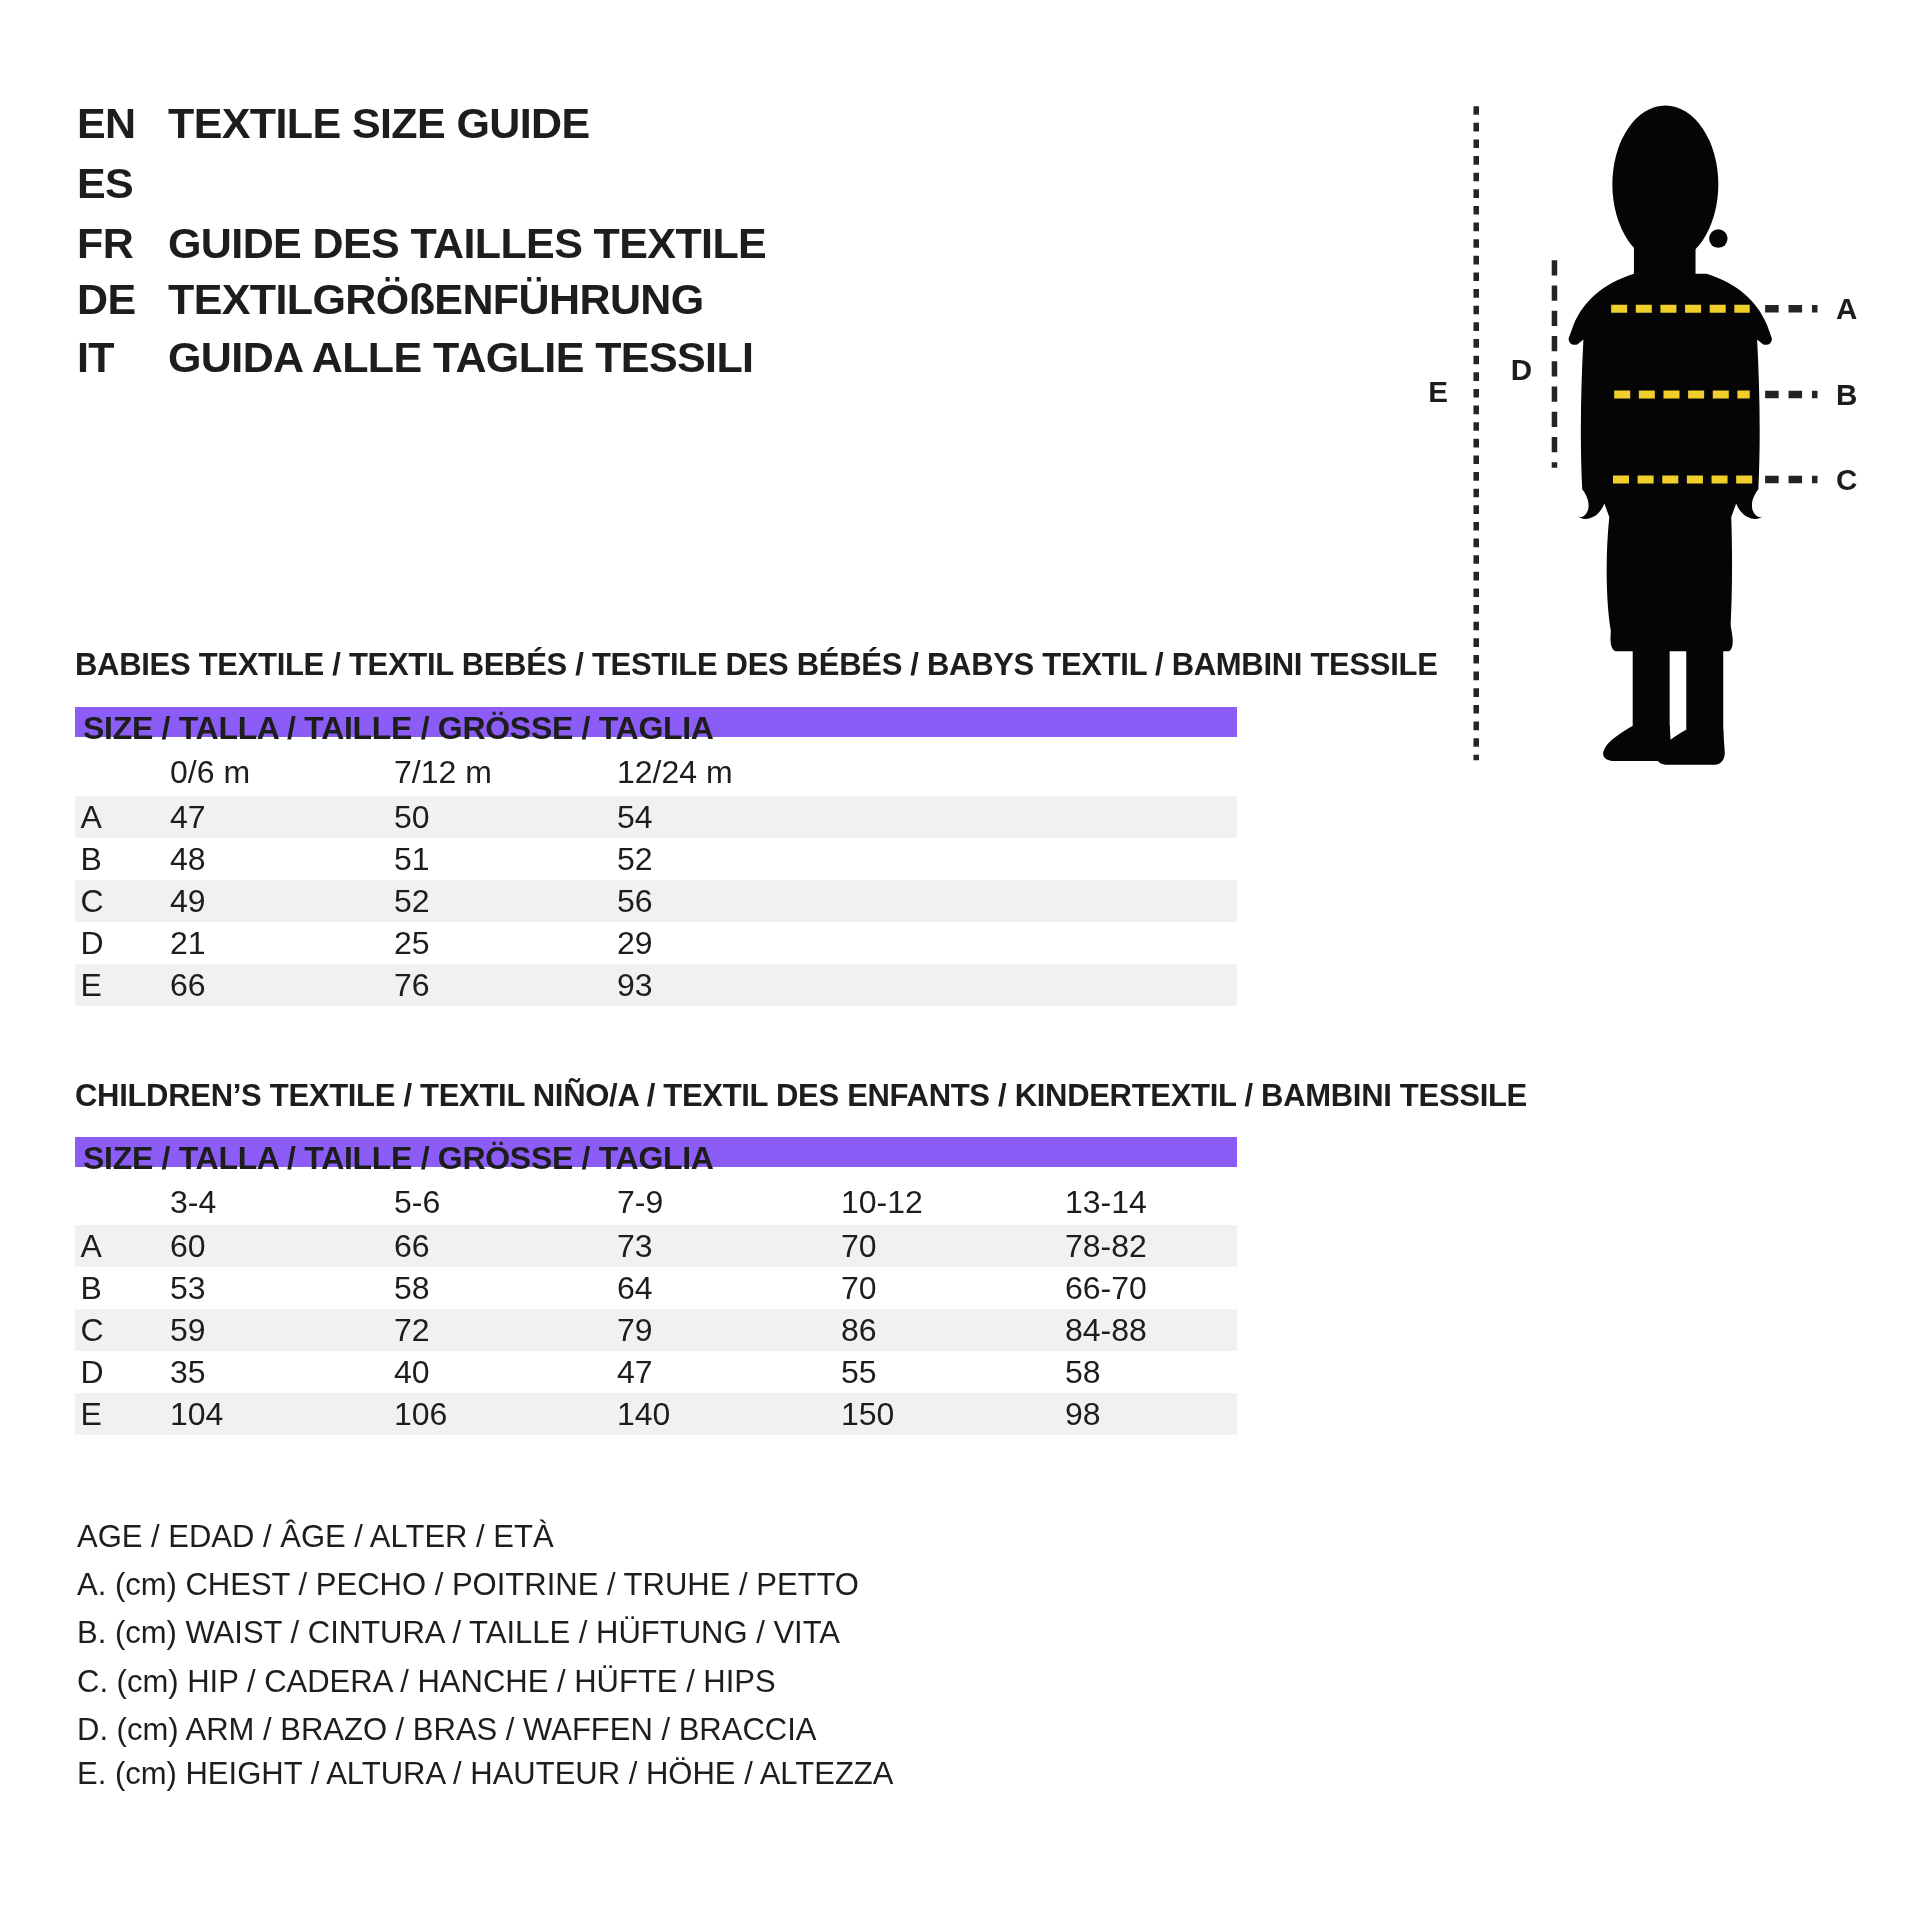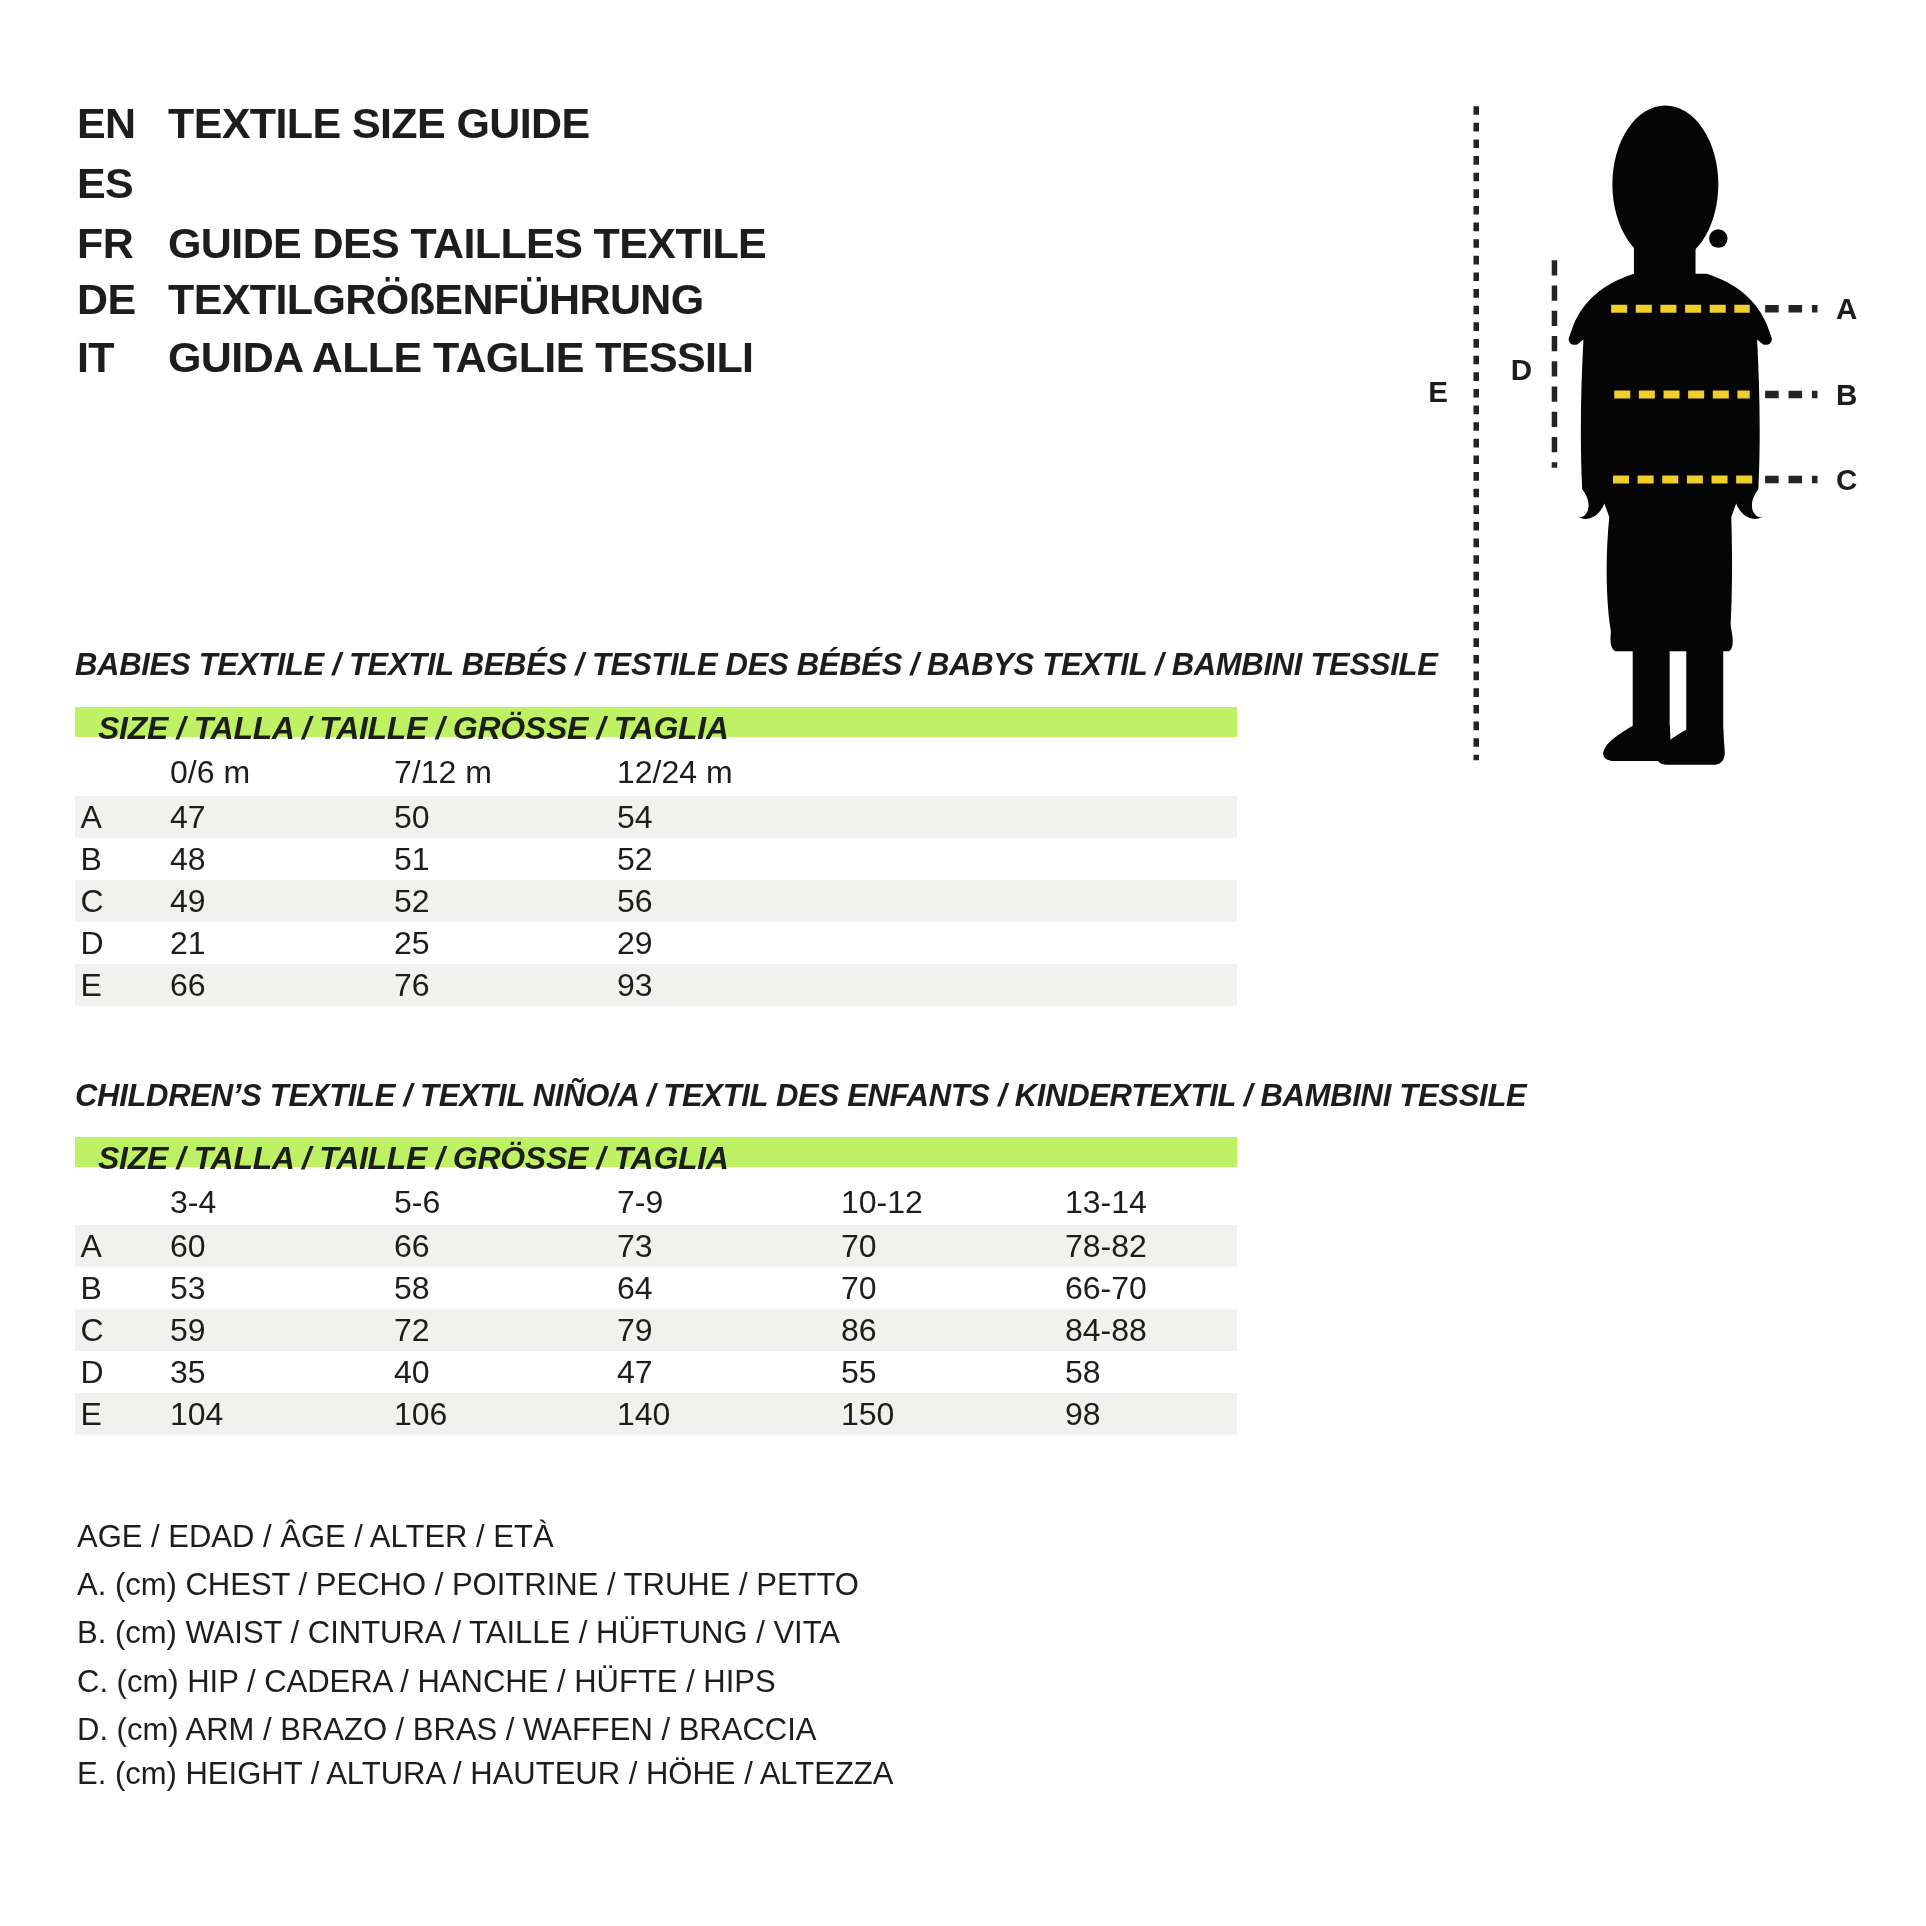--- a/index.html
+++ b/index.html
@@ -1,36 +1,36 @@
 <!DOCTYPE html>
 <html style="font-size:10px"><head>
 <meta charset="utf-8">
 <style>
   * { margin:0; padding:0; box-sizing:border-box; }
   html,body { background:#ffffff; }
   body {
     width:1926px; height:1926px; position:relative; overflow:hidden;
     font-family:"Liberation Sans", sans-serif; color:#1d1d1b;
   }
-  .abs { position:absolute; white-space:nowrap;font-style:italic; }
+  .abs { position:absolute; white-space:nowrap; }
 
   
   .lang-row { position:absolute; left:77px; display:flex; height:44px; line-height:44px;
               font-size:43px; font-weight:700; letter-spacing:-0.6px; }
   .lang-code { width:91px; }
 
   
   #figure-svg { position:absolute; left:1417px; top:92px; }
 
   
   .section-title { position:absolute; left:75px; font-size:31px; font-weight:700;
                    letter-spacing:-0.3px; height:36px; line-height:36px; }
-  .size-bar { position:absolute; left:75px; width:1162px; height:30px; background:#bef264;
+  .size-bar { position:absolute; left:75px; width:1162px; height:30px; background:#8b5cf6;
               font-size:32px; font-weight:700; letter-spacing:-0.3px; line-height:43px;
-              padding-left:23px; }
+              padding-left:8px; }
   .t-row { position:absolute; left:75px; width:1162px; height:42px; line-height:42px;
            font-size:32px; }
   .t-row.colhead { height:44px; line-height:44px; }
   .t-row.stripe { background:#f1f1f0; }
   .t-label { position:absolute; left:5.5px; top:0; }
   .t-cell { position:absolute; top:0; width:136px; text-align:left; }
   .c1 { left:95px; } .c2 { left:319px; } .c3 { left:542px; }
   .c4 { left:766px; } .c5 { left:990px; }
 
   

